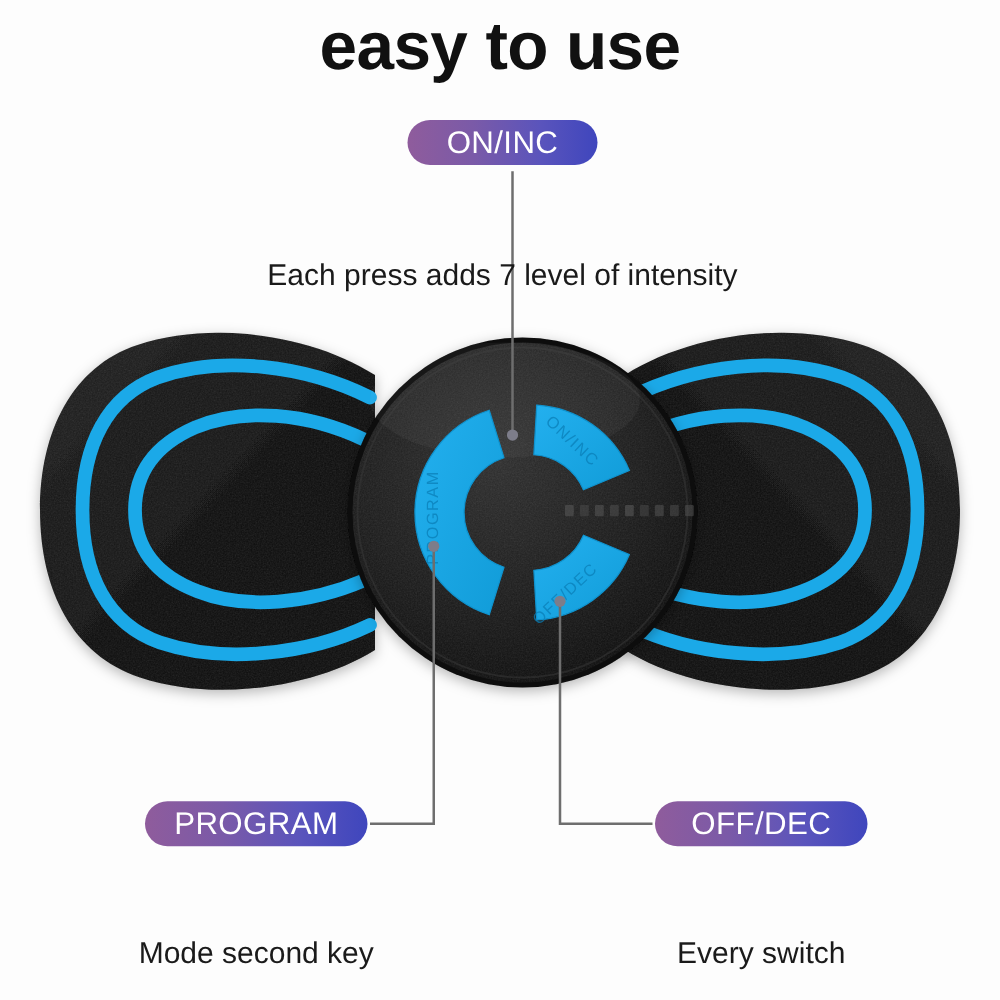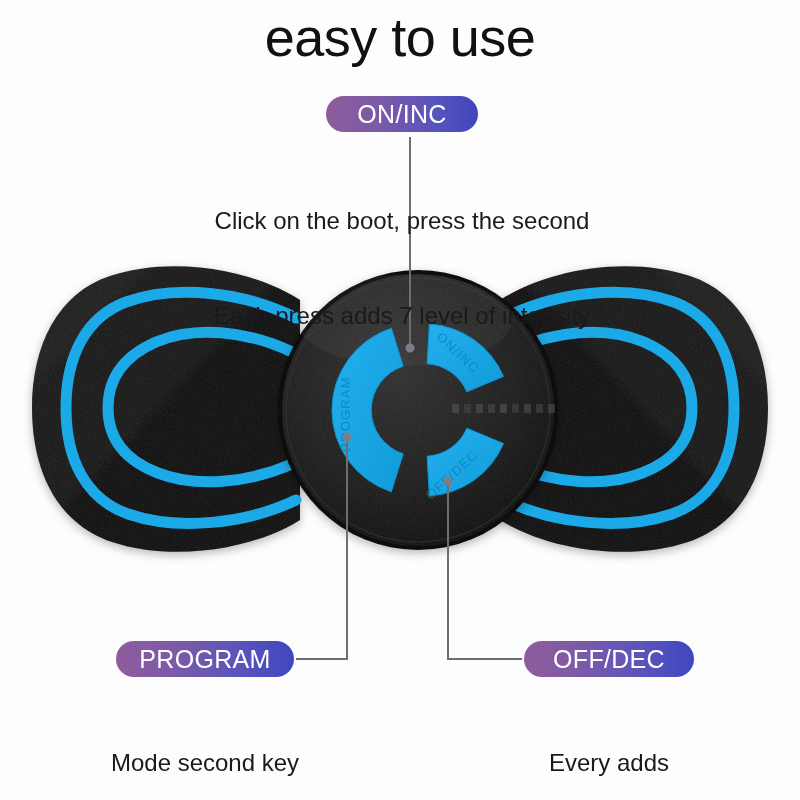--- a/index.html
+++ b/index.html
@@ -24,21 +24,21 @@
   }
 
   
   .title {
     position: absolute;
     left: 0;
     top: 8px;
     width: 800px;
     text-align: center;
     font-size: 54px;
-    font-weight: 400;
+    font-weight: 700;
     letter-spacing: -0.5px;
     color: #111111;
     line-height: 1.1;
   }
 
   
   .badge {
     position: absolute;
     height: 36px;
     border-radius: 18px;
@@ -273,30 +273,29 @@
     </g>
     <g fill="#7d7d8a">
       <circle cx="410" cy="348" r="4.5"></circle>
       <circle cx="347" cy="437" r="4.5"></circle>
       <circle cx="448" cy="481" r="4.5"></circle>
     </g>
   </svg>
 
   <div class="badge" id="badge-on-inc">ON/INC</div>
   <div class="desc" id="desc-on-inc">
-    <span class="line">Click on the boot, press the second</span>
     <span class="line">Each press adds 7 level of intensity</span>
   </div>
 
   <div class="badge" id="badge-program">PROGRAM</div>
   <div class="desc" id="desc-program">
     <span class="line">Mode second key</span>
     
   </div>
 
   <div class="badge" id="badge-off-dec">OFF/DEC</div>
   <div class="desc" id="desc-off-dec">
-    <span class="line">Every adds</span>
+    <span class="line">Every switch</span>
     
     
   </div>
 
 </div>
 
 </body></html>

